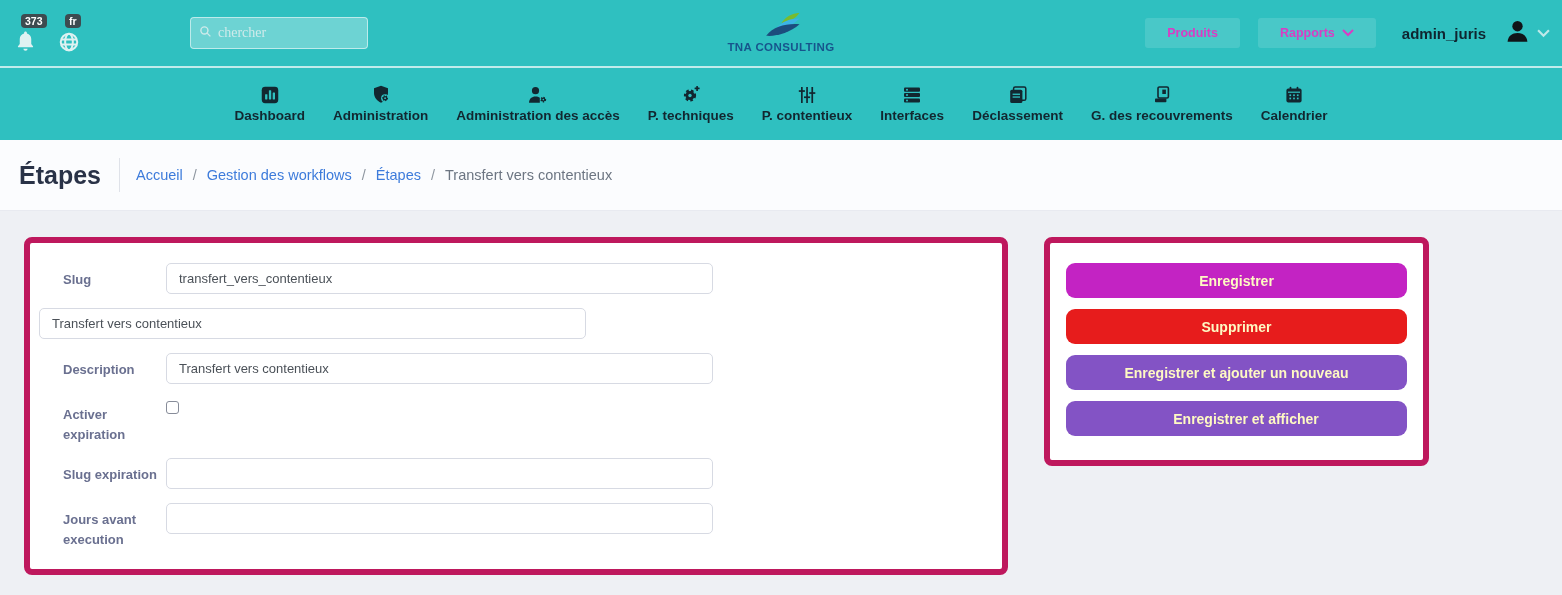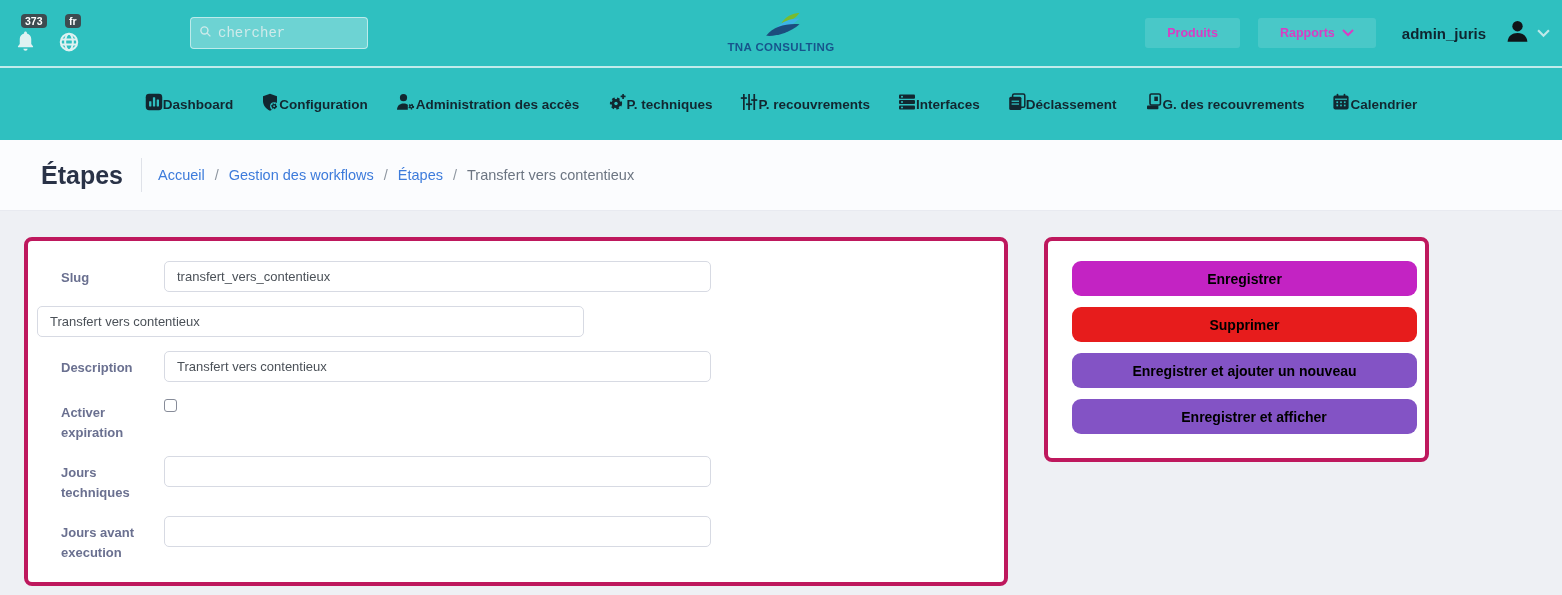--- a/index.html
+++ b/index.html
@@ -19,21 +19,21 @@
     font-size:10.5px; font-weight:700; padding:1px 4px; border-radius:4px;
     line-height:12px; white-space:nowrap;
   }
   .searchbox {
     margin-left:102px; width:178px; height:32px; display:flex; align-items:center;
     background:rgba(255,255,255,0.30); border:1px solid rgba(255,255,255,0.55);
     border-radius:4px; padding:0 8px; gap:6px;
   }
   .searchbox input {
     flex:1; min-width:0; background:transparent; border:none; outline:none;
-    font-size:14px; color:#4c1d95; font-family:Liberation Mono, monospace;
+    font-size:14px; color:#4c1d95; font-family:Liberation Serif, serif;
   }
   .searchbox input::placeholder { color:#cfeaea; }
   .logo {
     position:absolute; left:50%; top:50%; transform:translate(-50%,-50%);
     display:flex; flex-direction:column; align-items:center; line-height:1;
   }
   .logo-text { font-size:11.5px; font-weight:700; color:#17548c; letter-spacing:0.4px; margin-top:1px; }
   .topright { margin-left:auto; display:flex; align-items:center; gap:18px; }
   .teal-btn {
     background:rgba(255,255,255,0.13); border:none; border-radius:3px;
@@ -42,41 +42,41 @@
   }
   .username { font-size:15px; font-weight:700; color:#0f2530; margin-left:8px; }
   .avatar-group { display:flex; align-items:center; gap:6px; cursor:pointer; }
 
   
   .mainnav {
     height:74px; background:#2fc0c0; border-top:2px solid rgba(255,255,255,0.7);
     display:flex; align-items:center; justify-content:center; gap:14px;
   }
   .nav-item {
-    display:flex; flex-direction:row; align-items:center; gap:0;
+    display:flex; flex-direction:column; align-items:center; gap:0;
     padding:0 7px; cursor:pointer;
   }
   .nav-item .lbl { font-size:13.5px; font-weight:700; color:#122730; white-space:nowrap; }
 
   
   .titleband {
     height:71px; background:#fbfcfe; border-bottom:1px solid #e8eaf0;
-    display:flex; align-items:center; padding-left:41px;
+    display:flex; align-items:center; padding-left:19px;
   }
   .page-title { font-size:25px; font-weight:800; color:#293247; }
   .vdiv { width:1px; height:34px; background:#dfe2e9; margin:0 16px 0 18px; }
   .crumbs { display:flex; align-items:flex-start; font-size:14.5px; }
   .crumb-link { color:#3d7bdb; text-decoration:none; cursor:pointer; }
   .crumb-current { color:#6c7582; }
   .crumb-sep { color:#8f97a1; margin:0 10px; }
 
   
   .content { display:flex; align-items:flex-start; padding:26px 24px 0 24px; gap:36px; }
   .card {
-    background:#fff; border:4px solid #be185d; border-radius:8px;
+    background:#fff; border:6px solid #be185d; border-radius:8px;
   }
   .form-card { width:984px; padding:20px 24px 6px 9px; }
   .frow { display:flex; margin-bottom:14px; }
   .frow .flabel {
     width:127px; flex:none; padding:7px 6px 0 24px;
     font-size:13px; font-weight:700; color:#6a7090; line-height:1.5;
   }
   .frow .ffield { width:547px; }
   .tinput {
     width:100%; height:31px; border:1px solid #d7dae3; border-radius:5px;
@@ -85,22 +85,22 @@
   }
   .req { color:#e0485a; margin-left:2px; }
   .cbox {
     appearance:none; -webkit-appearance:none; width:13px; height:13px; margin-top:3px;
     border:1.5px solid #878c99; border-radius:3px; background:#fff; cursor:pointer;
   }
 
   .actions-card { width:385px; padding:20px 16px 24px 16px; }
   .abtn {
     display:block; width:100%; height:35px; border:none; border-radius:9px;
-    color:#000000; font-size:14px; font-weight:700; font-family:inherit;
-    cursor:pointer; margin-bottom:11px;margin-left:8px;
+    color:#fef9c3; font-size:14px; font-weight:700; font-family:inherit;
+    cursor:pointer; margin-bottom:11px;
   }
   .abtn:last-child { margin-bottom:0;padding-left:19px; }
   .abtn-magenta { background:#c323c3; }
   .abtn-red { background:#e71c1c; }
   .abtn-purple { background:#8353c5; }
 </style>
 </head>
 <body>
 
 <div class="app">
@@ -197,21 +197,21 @@
 
     <div class="nav-item">
       <span>
         <svg width="18" height="19" viewBox="0 0 18 19">
             <path d="M9 0.8 L16 3.3 V7.8 C16 12.5 13.1 16 9 17.7 C4.9 16 2 12.5 2 7.8 V3.3 Z" fill="#122730"></path>
             <circle cx="13.1" cy="13.2" r="4" fill="#2fc0c0"></circle>
             <circle cx="13.1" cy="13.2" r="2.3" fill="#122730" stroke="#122730" stroke-width="1.3" stroke-dasharray="1.1 1"></circle>
             <circle cx="13.1" cy="13.2" r="0.9" fill="#2fc0c0"></circle>
           </svg>
       </span>
-      <span class="lbl">Configuration</span>
+      <span class="lbl">Administration</span>
     </div>
 
     <div class="nav-item">
       <span>
         <svg width="20" height="18" viewBox="0 0 20 18">
             <circle cx="7.5" cy="4.7" r="3.6" fill="#122730"></circle>
             <path d="M1 16.8 C1 12.6 3.9 10.4 7.5 10.4 C9.2 10.4 10.7 10.9 11.8 11.8 L11.8 16.8 Z" fill="#122730"></path>
             <circle cx="15.3" cy="13.6" r="2.1" fill="#122730" stroke="#122730" stroke-width="1.5" stroke-dasharray="1.2 1.05"></circle>
             <circle cx="15.3" cy="13.6" r="0.8" fill="#2fc0c0"></circle>
           </svg>
@@ -235,21 +235,21 @@
       <span>
         <svg width="18" height="18" viewBox="0 0 18 18" fill="#122730">
             <rect x="3" y="1" width="1.7" height="16"></rect>
             <rect x="8.2" y="1" width="1.7" height="16"></rect>
             <rect x="13.4" y="1" width="1.7" height="16"></rect>
             <rect x="0.8" y="4.2" width="6.1" height="1.7"></rect>
             <rect x="6" y="10.4" width="6.1" height="1.7"></rect>
             <rect x="11.2" y="6.2" width="6.1" height="1.7"></rect>
           </svg>
       </span>
-      <span class="lbl">P. recouvrements</span>
+      <span class="lbl">P. contentieux</span>
     </div>
 
     <div class="nav-item">
       <span>
         <svg width="18" height="18" viewBox="0 0 18 18">
             <g fill="#122730">
               <rect x="1" y="1.6" width="16" height="4.1" rx="1"></rect>
               <rect x="1" y="7" width="16" height="4.1" rx="1"></rect>
               <rect x="1" y="12.4" width="16" height="4.1" rx="1"></rect>
             </g>
@@ -348,21 +348,21 @@
       </div>
 
       <div class="frow">
         <div class="flabel">Activer expiration</div>
         <div class="ffield">
           <input class="cbox" type="checkbox" style="">
         </div>
       </div>
 
       <div class="frow">
-        <div class="flabel">Jours techniques</div>
+        <div class="flabel">Slug expiration</div>
         <div class="ffield">
           <input class="tinput" type="text" value="" style="">
         </div>
       </div>
 
       <div class="frow">
         <div class="flabel">Jours avant execution</div>
         <div class="ffield">
           <input class="tinput" type="text" value="" style="">
         </div>

